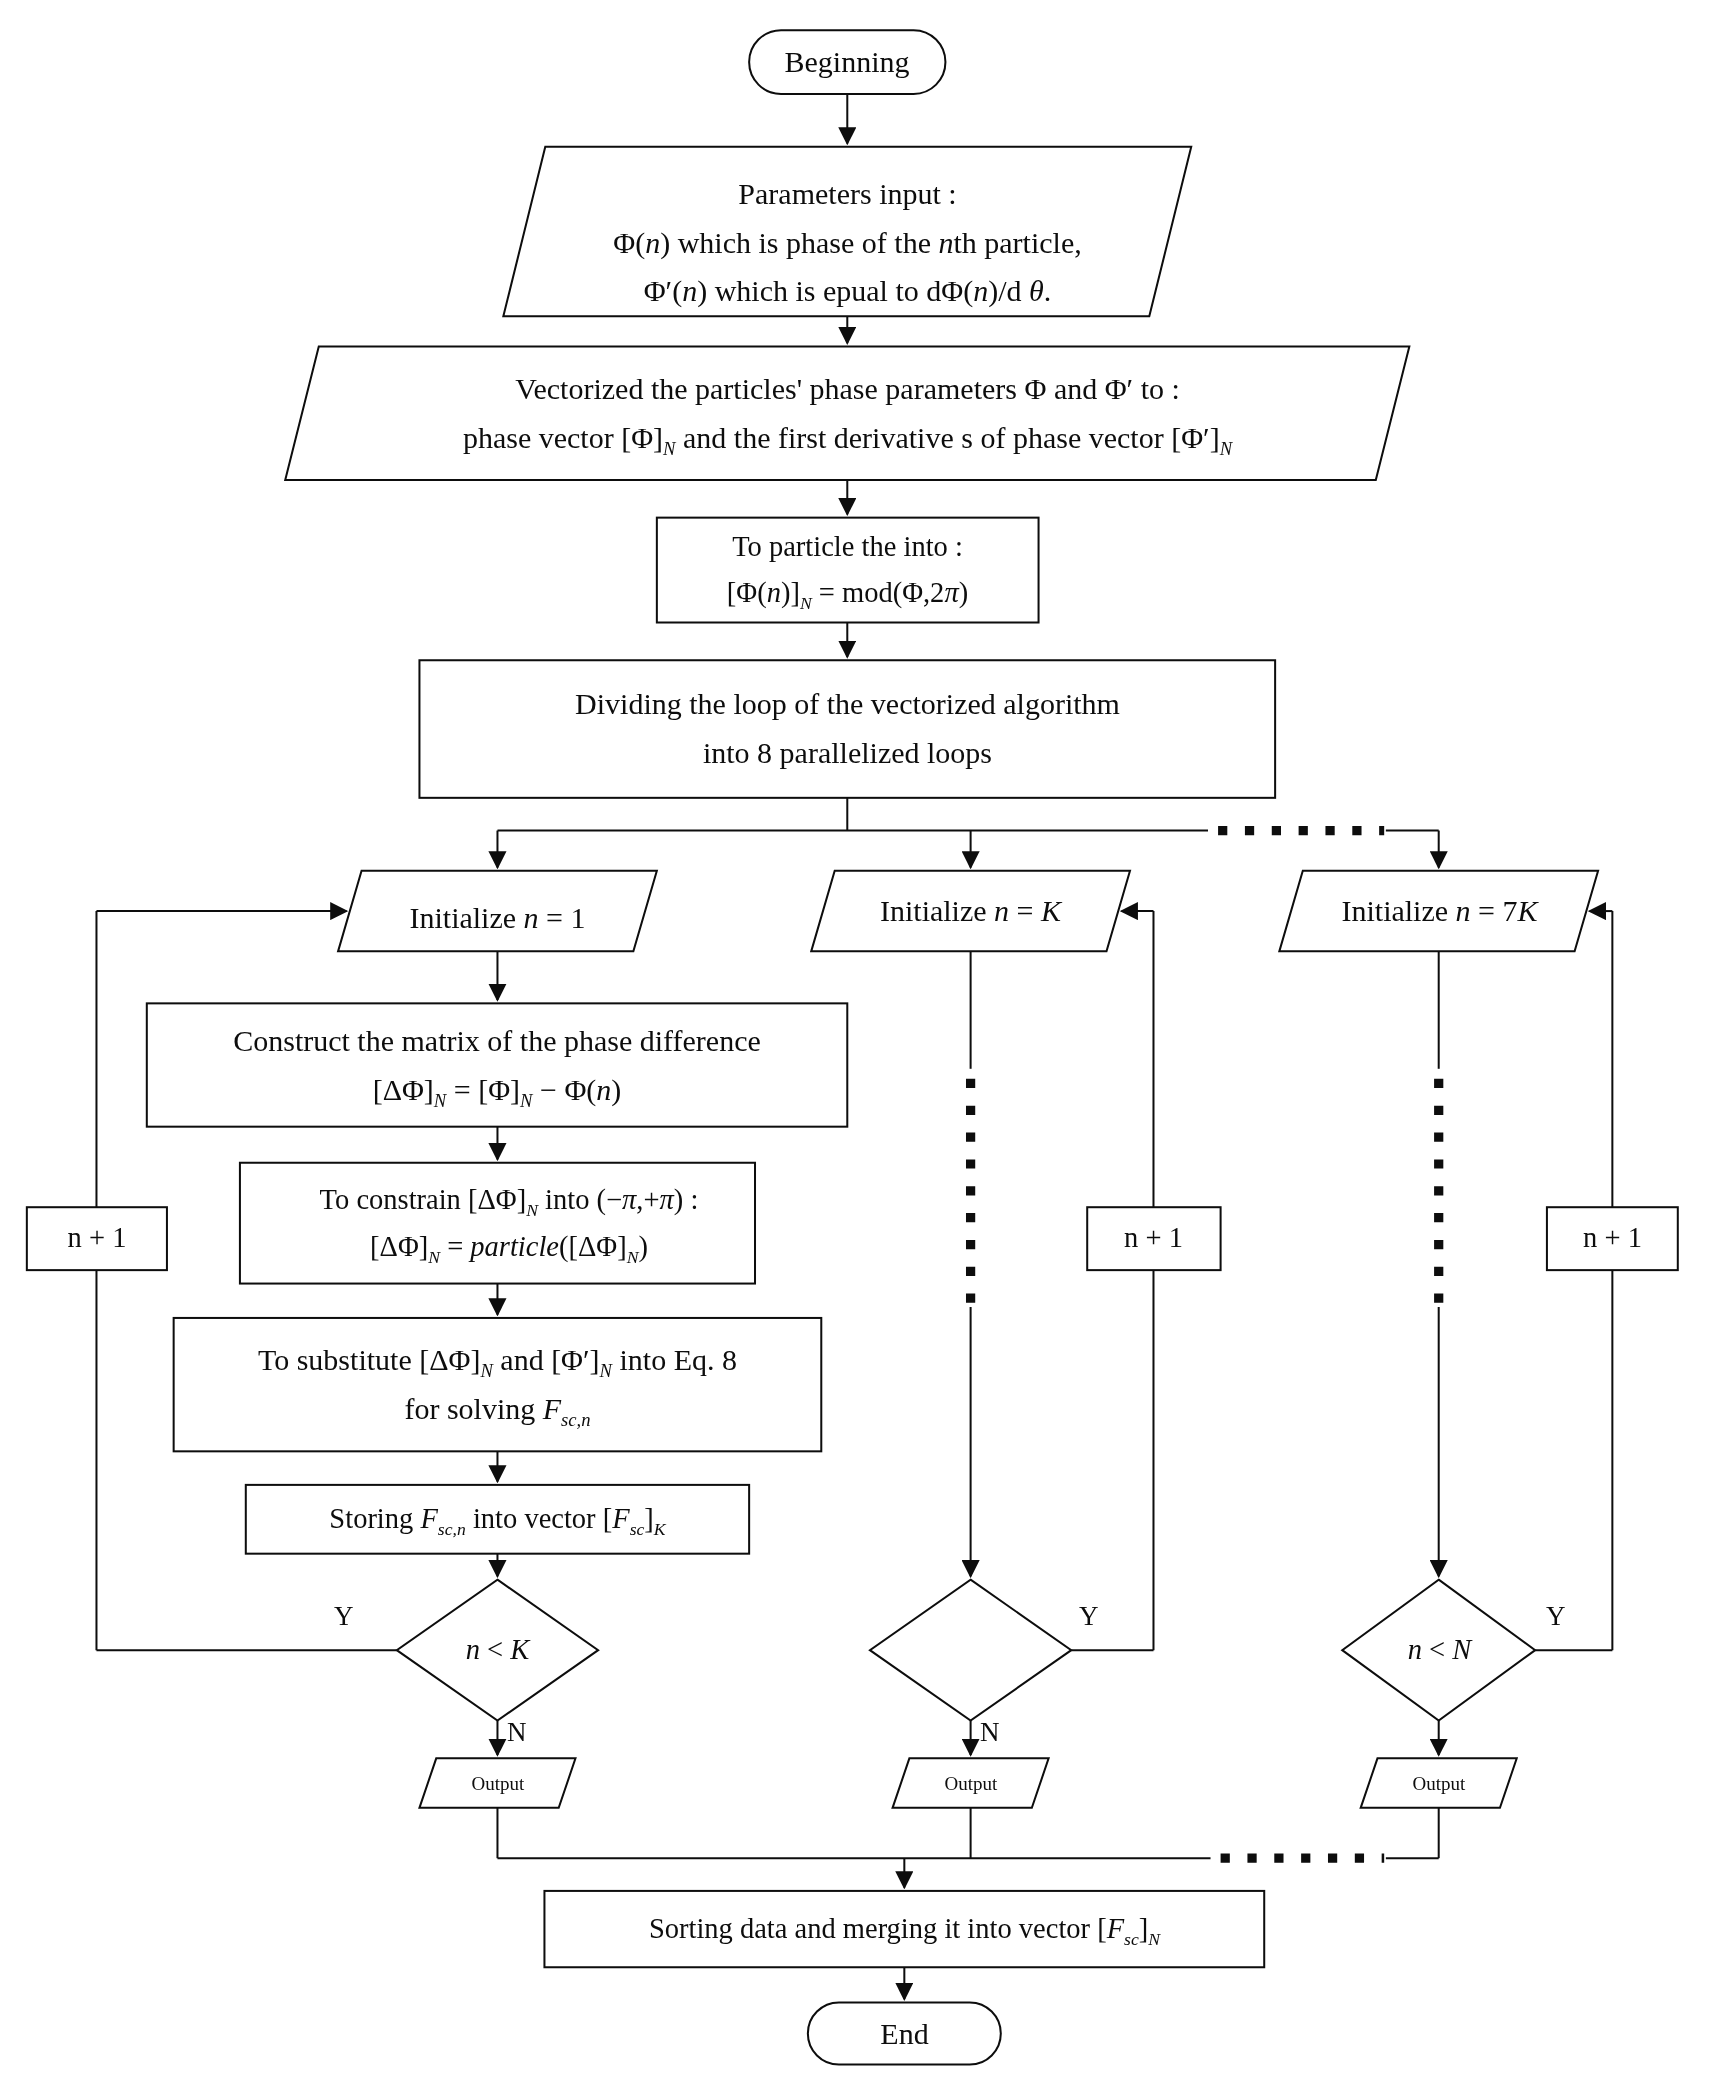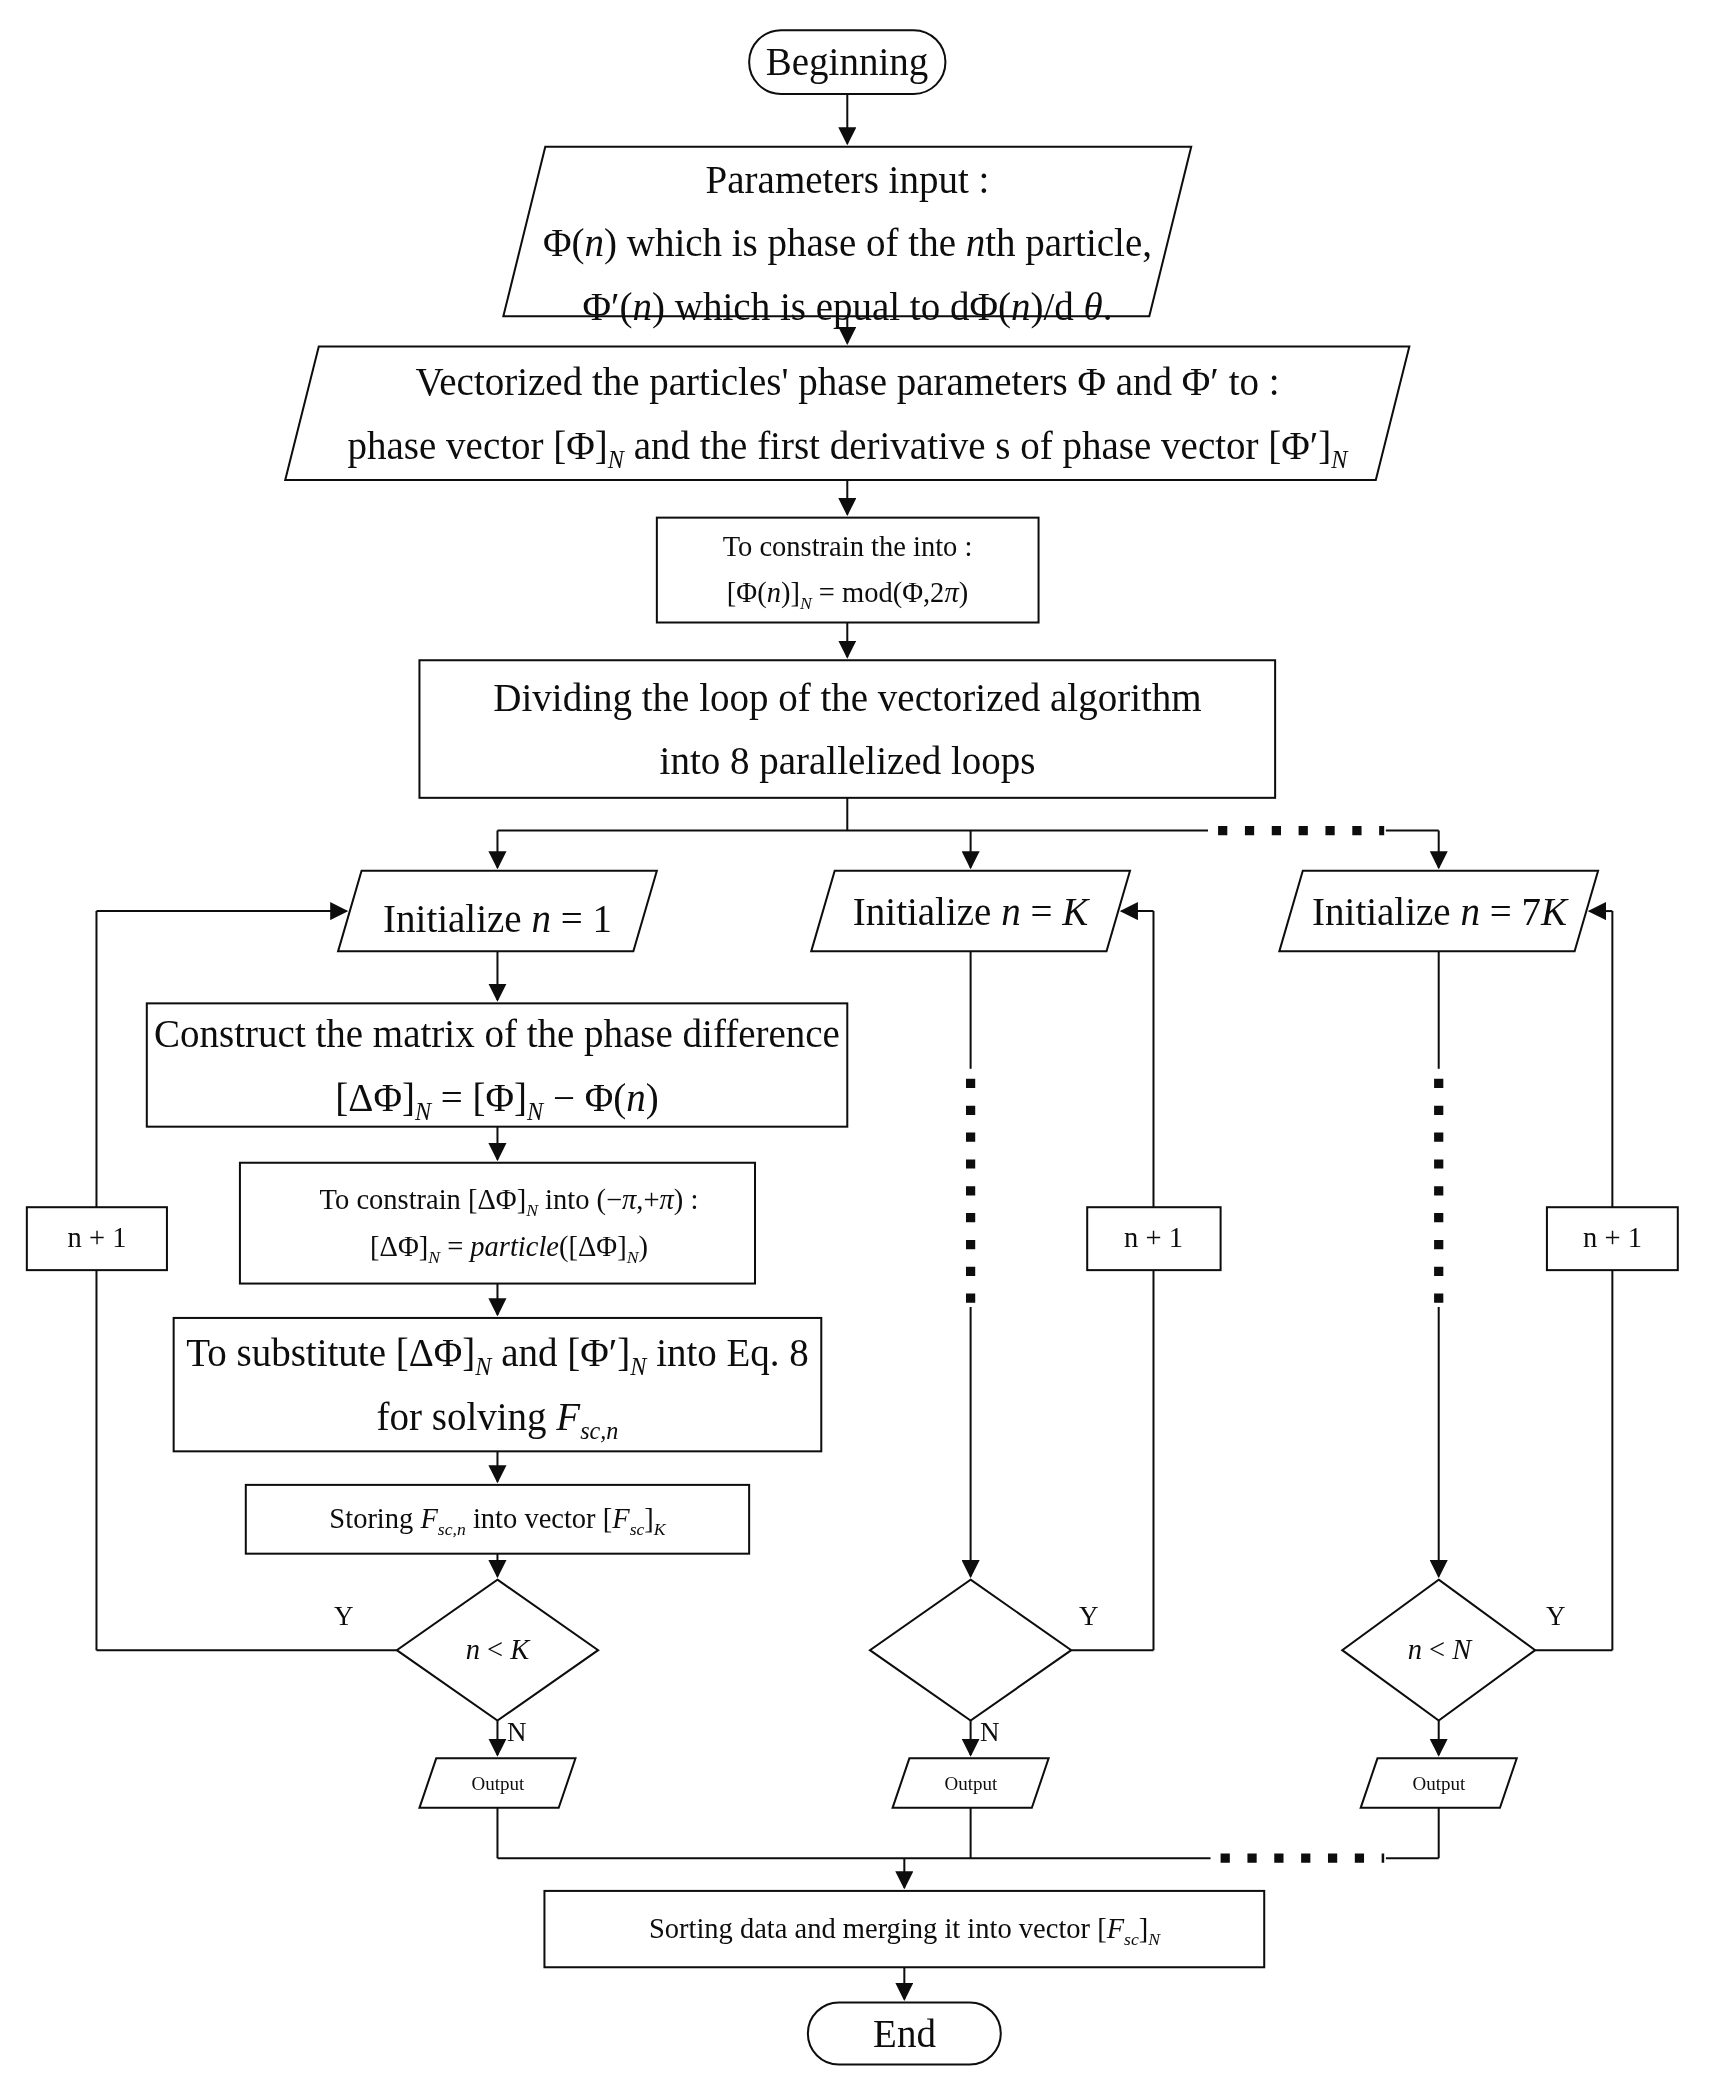--- a/index.html
+++ b/index.html
@@ -6,21 +6,21 @@
   html,body { background:#ffffff; }
   body { font-family:"Liberation Serif","DejaVu Serif",serif; color:#000; }
   .canvas { position:relative; width:1734px; height:2099px; background:#fff; overflow:hidden; }
   .canvas > svg { position:absolute; left:0; top:0; }
 
   svg .e { stroke:#0d0d0d; stroke-width:2.4; fill:none; }
   svg .dots { stroke:#0d0d0d; stroke-width:11; stroke-dasharray:11 21; stroke-linecap:butt; fill:none; }
   svg .shape { fill:#ffffff; stroke:#0d0d0d; stroke-width:2.4; }
 
   .txt { position:absolute; display:flex; flex-direction:column; align-items:center; justify-content:center;
-         text-align:center; font-size:39px; line-height:1.62; color:#0d0d0d; }
+         text-align:center; font-size:30px; line-height:1.62; color:#0d0d0d; }
   .txt .ln { white-space:nowrap; }
   .fs34 { font-size:28.5px; }
   .fs32 { font-size:19px; }
   .lbl { position:absolute; font-size:27px; color:#0d0d0d; }
   sub { font-size:0.62em; font-style:italic; line-height:0; }
   i { font-style:italic; }
 </style>
 </head>
 <body>
 
@@ -124,21 +124,21 @@
     <div class="ln">Φ(<i>n</i>) which is phase of the <i>n</i>th particle,</div>
     <div class="ln">Φ′(<i>n</i>) which is epual to dΦ(<i>n</i>)/d <i>θ</i>.</div>
   </div>
 
   <div class="txt" style="left:302px;top:352px;width:1091px;height:123px">
     <div class="ln">Vectorized the particles' phase parameters Φ and Φ′ to :</div>
     <div class="ln">phase vector [Φ]<sub>N</sub> and the first derivative s of phase vector [Φ′]<sub>N</sub></div>
   </div>
 
   <div class="txt fs34" style="left:661px;top:522px;width:373px;height:96px">
-    <div class="ln">To constrain the into :</div>
+    <div class="ln">To particle the into :</div>
     <div class="ln">[Φ(<i>n</i>)]<sub>N</sub> = mod(Φ,2<i>π</i>)</div>
   </div>
 
   <div class="txt" style="left:428px;top:665px;width:839px;height:128px">
     <div class="ln">Dividing the loop of the vectorized algorithm</div>
     <div class="ln">into 8 parallelized loops</div>
   </div>
 
   <div class="txt" style="left:338px;top:871px;width:319px;height:95px">
     <div class="ln">Initialize  <i>n</i> = 1</div>

